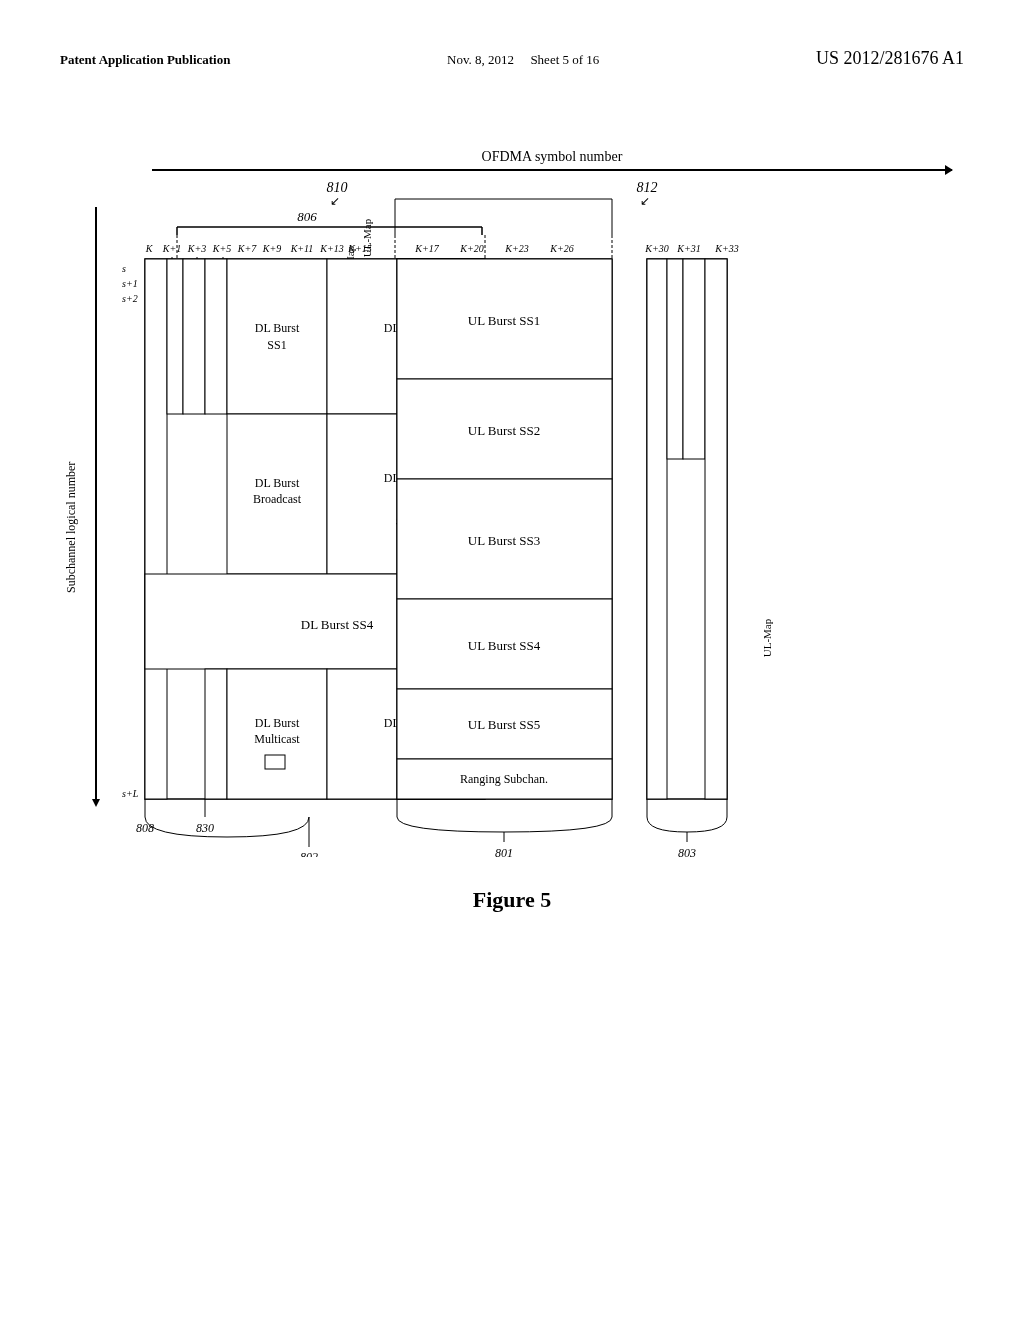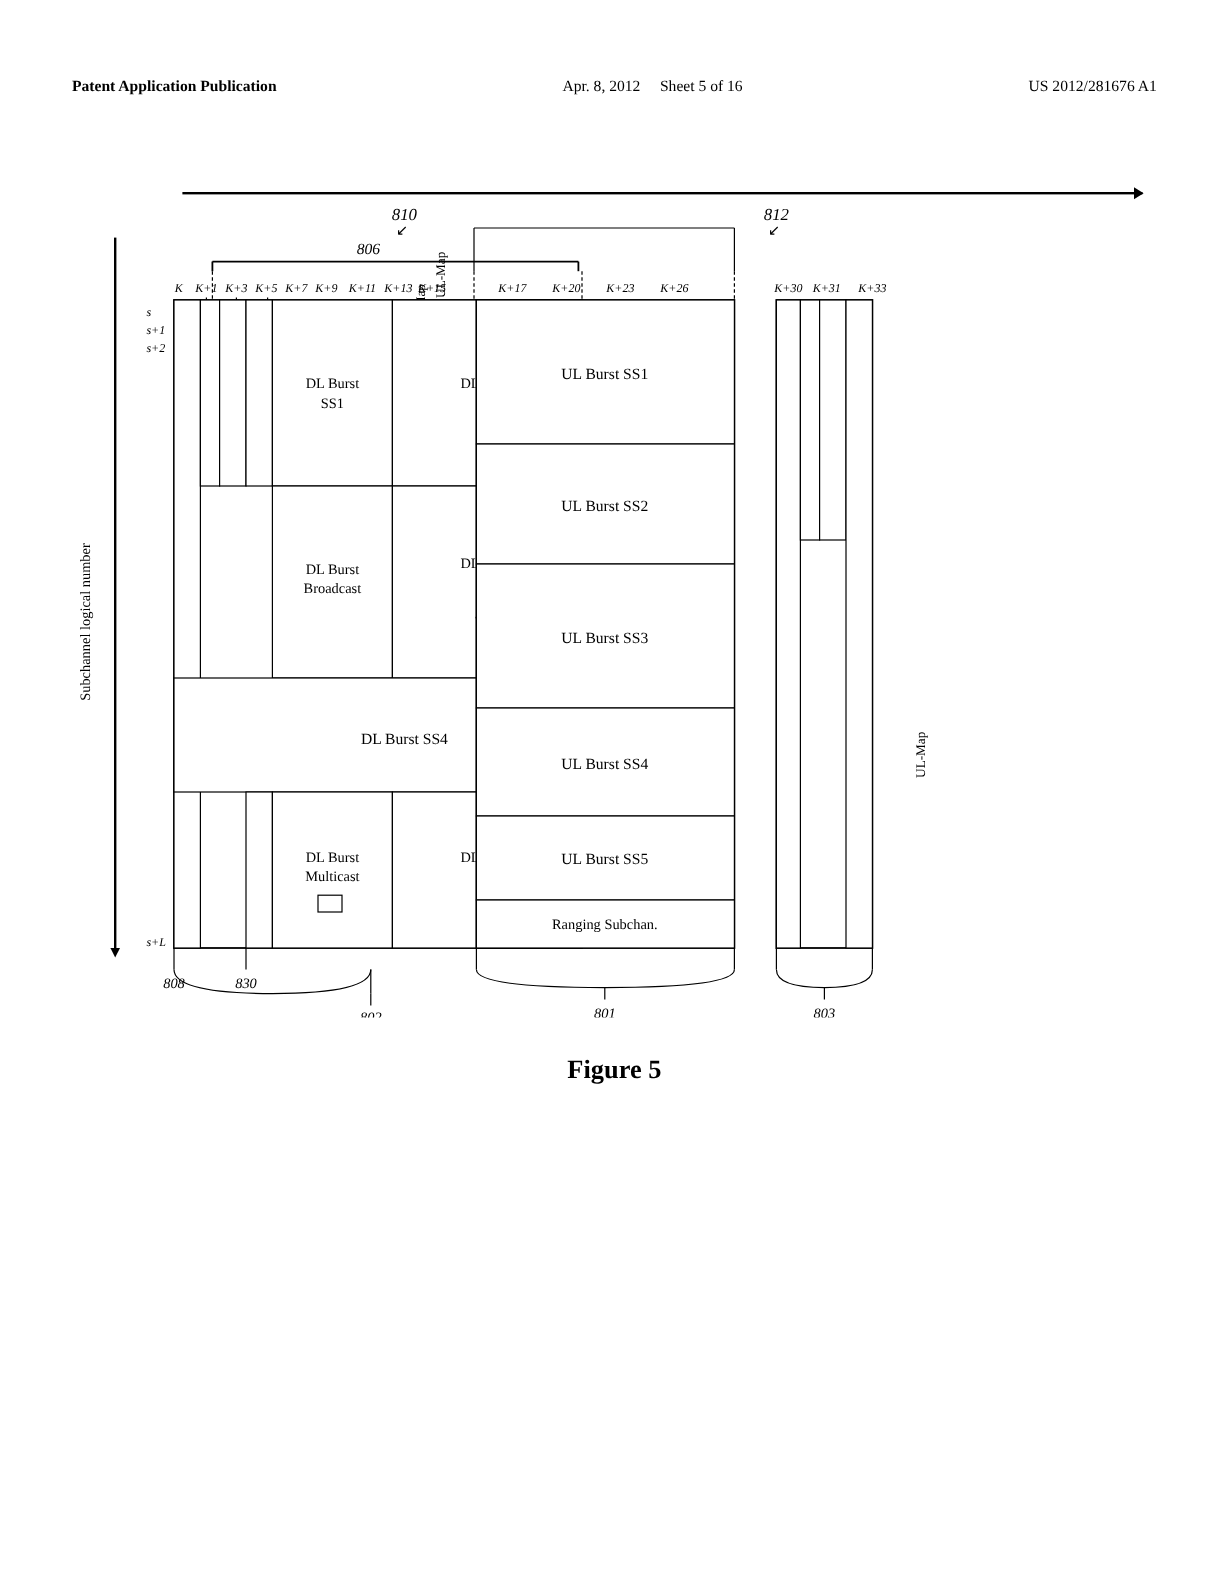--- a/index.html
+++ b/index.html
@@ -9,43 +9,42 @@
       background: #fff;
       font-family: 'Times New Roman', Times, serif;
       position: relative;
       overflow: hidden;
     }
 
     .page {
       width: 1024px;
       height: 1320px;
       position: relative;
-      padding: 32px 60px;
+      padding: 48px 60px;
     }
 
     .header {
       display: flex;
       justify-content: space-between;
       align-items: baseline;
       margin-bottom: 8px;
       font-size: 13px;
     }
 
     .header-left {
       font-weight: bold;
       font-size: 13px;
     }
 
     .header-center {
       font-size: 13px;
     }
 
     .header-right {
-      font-size: 13px;
-      margin-top: 32px;
+      font-size: 18px;
     }
 
     .figure-area {
       position: relative;
       margin-top: 80px;
       width: 880px;
       margin-left: auto;
       margin-right: auto;
     }
 
@@ -95,29 +94,30 @@
     }
   </style>
 </head>
 <body>
 
 <div class="page">
 
   <div class="header">
     <span class="header-left">Patent Application Publication</span>
     <span class="header-center">
-      <span>Apr. 8, 2012</span>
+      <span>Nov. 8, 2012</span>
       &nbsp;&nbsp;&nbsp;
       <span>Sheet 5 of 16</span>
     </span>
     <span class="header-right">US 2012/281676 A1</span>
   </div>
 
   <div class="figure-area">
 
+    <div class="ofdma-label">OFDMA symbol number</div>
 
     <div class="arrow-row">
       <div class="arrow-line"></div>
     </div>
 
     <div style="position:relative; margin-left:10px;">
 
       <div style="position:absolute; left:-18px; top:60px; writing-mode:vertical-rl; transform:rotate(180deg); font-size:12px; height:580px; display:flex; align-items:center; justify-content:center;">Subchannel logical number</div>
 
       <div style="position:absolute; left:10px; top:30px; display:flex; flex-direction:column; align-items:center; height:600px;">

